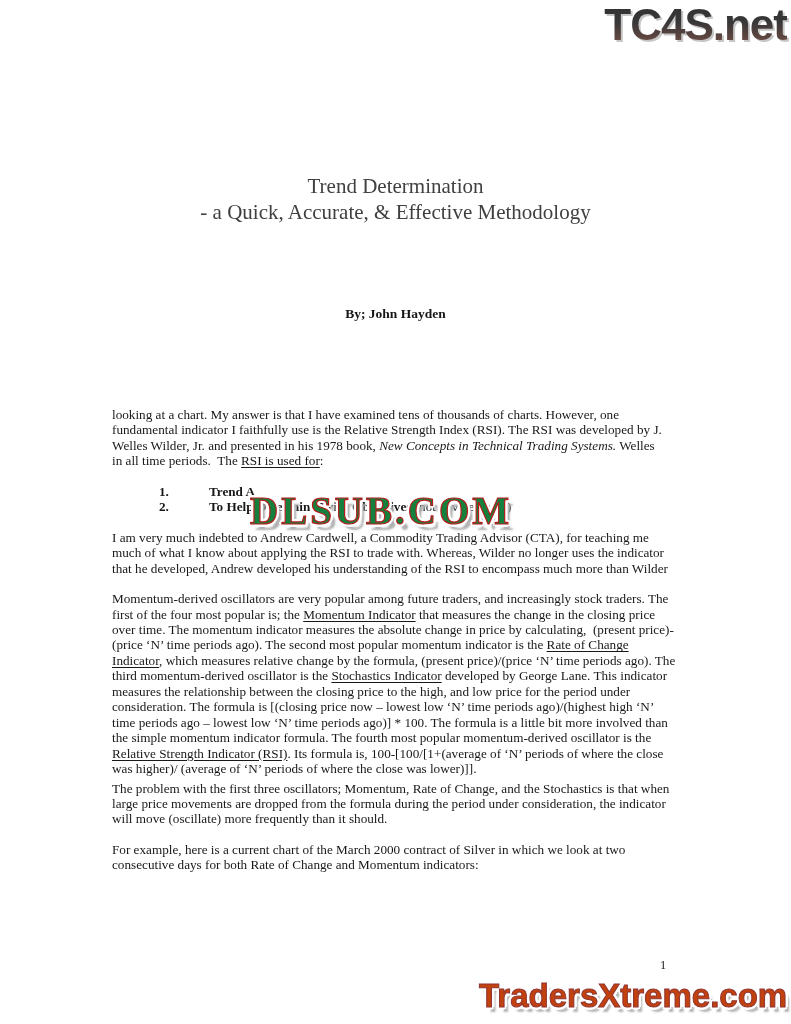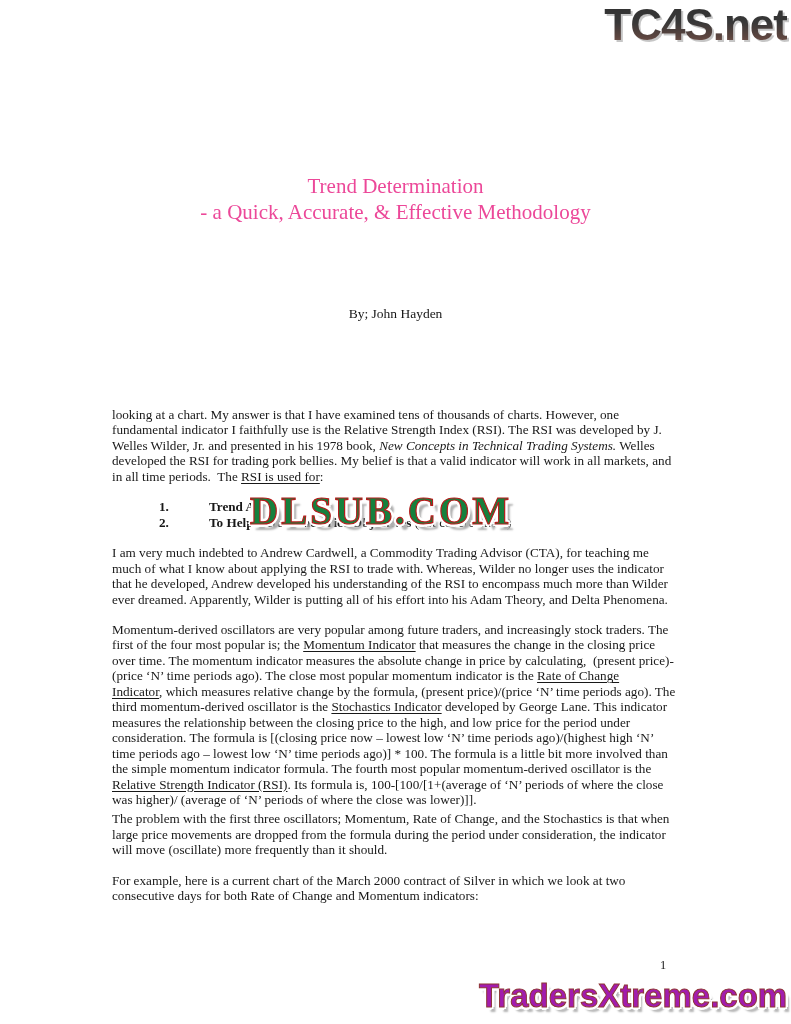--- a/index.html
+++ b/index.html
@@ -19,25 +19,25 @@
     font-weight:bold;font-size:44px;line-height:48px;
     letter-spacing:-1px;
     background:linear-gradient(#303030 0%,#383838 45%,#5c453f 75%,#8a625a 100%);
     -webkit-background-clip:text;background-clip:text;color:transparent;
     filter:drop-shadow(2px 2px 0px #c6c6c6);
   }
 
   
   .title{
     position:absolute;top:173px;left:0;width:100%;
-    text-align:center;font-size:21px;line-height:26px;color:#ec4899;
+    text-align:center;font-size:21px;line-height:26px;color:#404040;
   }
   .byline{
     position:absolute;top:306px;left:0;width:100%;
-    text-align:center;font-size:13.5px;
+    text-align:center;font-size:13.5px;font-weight:bold;
   }
 
   
   .body-text{
     position:absolute;left:112px;top:407px;width:582px;
     font-size:13.2px;line-height:15.45px;color:#181818;
   }
   .para{margin:0 0 15px 0;}
   .para:nth-child(3){margin-top:12px;}
   .para:nth-child(5){margin-top:-11px;}
@@ -67,21 +67,21 @@
   .pagenum{
     position:absolute;left:660px;top:958px;
     font-size:12.5px;color:#222;
   }
 
   
   .txtreme{
     position:absolute;left:479px;top:976px;
     font-family:"Liberation Sans",sans-serif;font-weight:bold;
     font-size:33px;line-height:40px;letter-spacing:0px;
-    color:#a21caf;
+    color:#c2410c;
     -webkit-text-stroke:1px #8e3434;
     text-shadow:
       -2px -2px 0 #ffffff, 2px -2px 0 #ffffff,
       -2px  2px 0 #ffffff, 2px  2px 0 #ffffff,
       -3px  0   0 #ffffff, 3px  0   0 #ffffff,
        0   -3px 0 #ffffff, 0    3px 0 #ffffff,
        4px  5px 2px #b5b5b5;
     z-index:5;
   }
 </style>
@@ -97,38 +97,36 @@
     <div>- a Quick, Accurate, &amp; Effective Methodology</div>
   </div>
 
   <div class="byline">By; John Hayden</div>
 
   <div class="body-text">
       <div class="para">
         <div class="line"><span>looking at a chart. My answer is that I have examined tens of thousands of charts. However, one</span></div>
         <div class="line"><span>fundamental indicator I faithfully use is the Relative Strength Index (RSI). The RSI was developed by J.</span></div>
         <div class="line"><span>Welles Wilder, Jr. and presented in his 1978 book, </span><span class="i">New Concepts in Technical Trading Systems.</span><span> Welles</span></div>
-        <div class="line"><span>developed the RSI for trading pork bellies. My belief is that a valid indicator will work in all markets, and</span></div>
         <div class="line"><span>in all time periods.  The </span><span class="u">RSI is used for</span><span>:</span></div>
       </div>
       <div class="para">
         <div class="line"><span class="b num">1.</span><span class="b">Trend A</span></div>
         <div class="line"><span class="b num">2.</span><span class="b">To Help Determine Price Objectives</span><span> (not covered here)</span></div>
       </div>
       <div class="para">
         <div class="line"><span>I am very much indebted to Andrew Cardwell, a Commodity Trading Advisor (CTA), for teaching me</span></div>
         <div class="line"><span>much of what I know about applying the RSI to trade with. Whereas, Wilder no longer uses the indicator</span></div>
         <div class="line"><span>that he developed, Andrew developed his understanding of the RSI to encompass much more than Wilder</span></div>
-        <div class="line"><span>ever dreamed. Apparently, Wilder is putting all of his effort into his Adam Theory, and Delta Phenomena.</span></div>
       </div>
       <div class="para">
         <div class="line"><span>Momentum-derived oscillators are very popular among future traders, and increasingly stock traders. The</span></div>
         <div class="line"><span>first of the four most popular is; the </span><span class="u">Momentum Indicator</span><span> that measures the change in the closing price</span></div>
         <div class="line"><span>over time. The momentum indicator measures the absolute change in price by calculating,  (present price)-</span></div>
-        <div class="line"><span>(price ‘N’ time periods ago). The close most popular momentum indicator is the </span><span class="u">Rate of Change</span></div>
+        <div class="line"><span>(price ‘N’ time periods ago). The second most popular momentum indicator is the </span><span class="u">Rate of Change</span></div>
         <div class="line"><span class="u">Indicator</span><span>, which measures relative change by the formula, (present price)/(price ‘N’ time periods ago). The</span></div>
         <div class="line"><span>third momentum-derived oscillator is the </span><span class="u">Stochastics Indicator</span><span> developed by George Lane. This indicator</span></div>
         <div class="line"><span>measures the relationship between the closing price to the high, and low price for the period under</span></div>
         <div class="line"><span>consideration. The formula is [(closing price now – lowest low ‘N’ time periods ago)/(highest high ‘N’</span></div>
         <div class="line"><span>time periods ago – lowest low ‘N’ time periods ago)] * 100. The formula is a little bit more involved than</span></div>
         <div class="line"><span>the simple momentum indicator formula. The fourth most popular momentum-derived oscillator is the</span></div>
         <div class="line"><span class="u">Relative Strength Indicator (RSI)</span><span>. Its formula is, 100-[100/[1+(average of ‘N’ periods of where the close</span></div>
         <div class="line"><span>was higher)/ (average of ‘N’ periods of where the close was lower)]].</span></div>
       </div>
       <div class="para">

